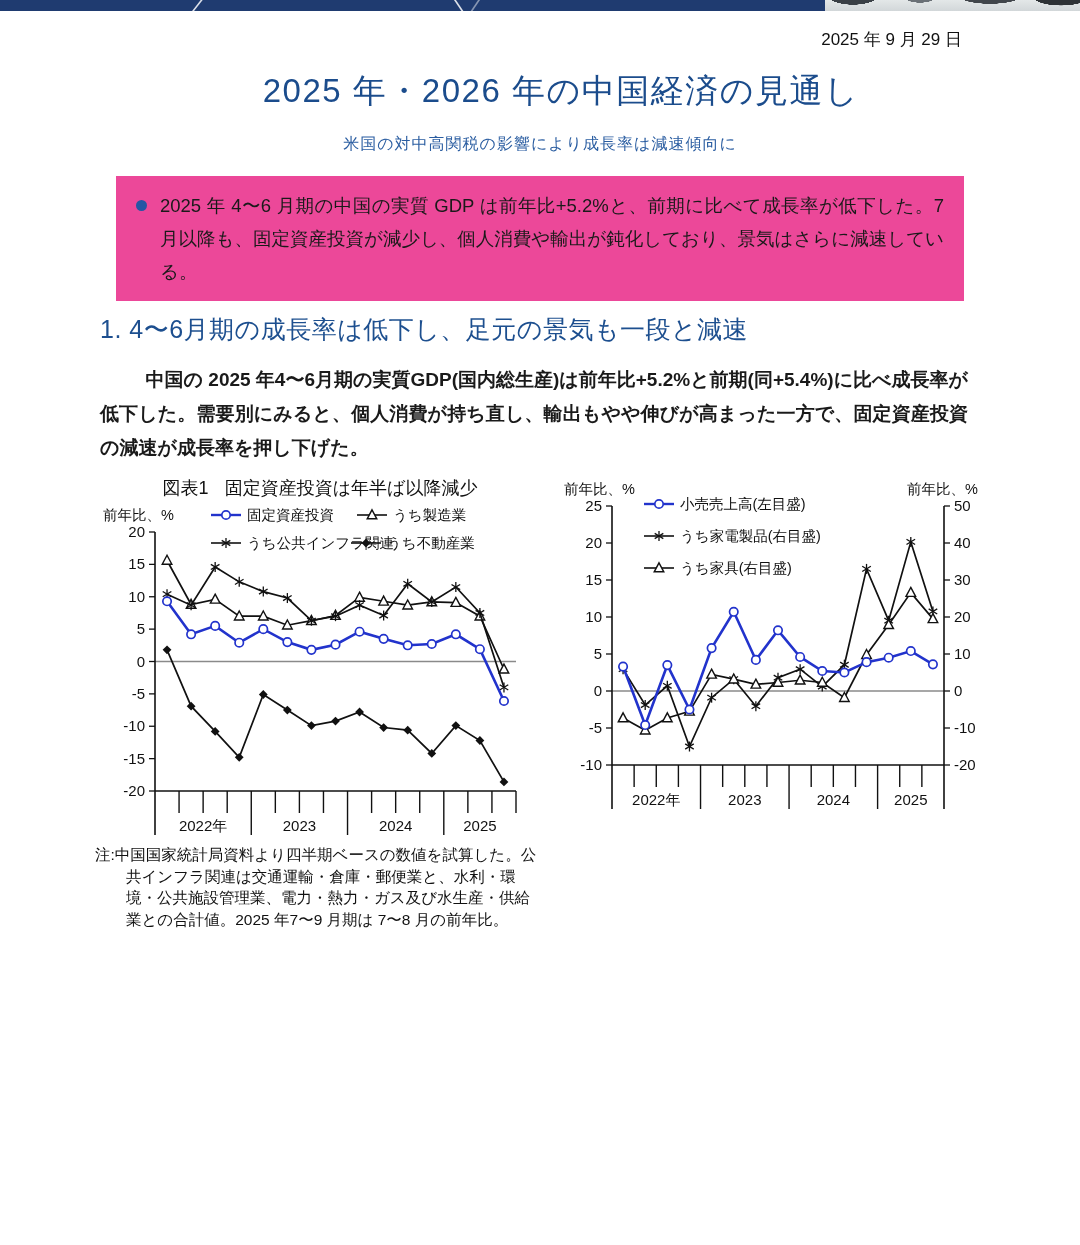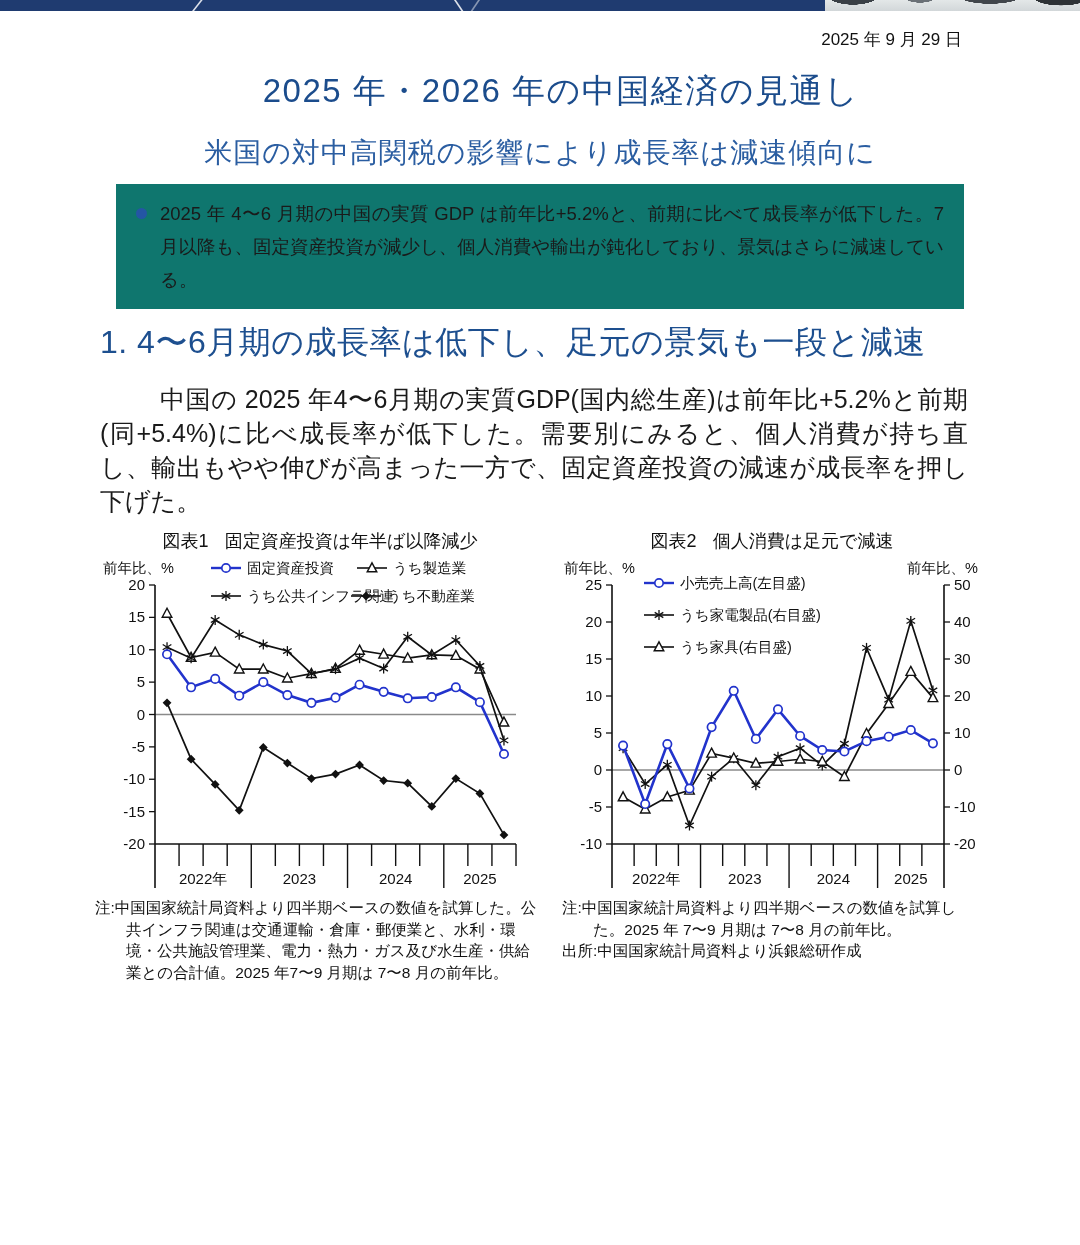--- a/index.html
+++ b/index.html
@@ -17,30 +17,30 @@
       radial-gradient(ellipse 42px 16px at 28px -5px,#3a4046 0 60%,rgba(0,0,0,0) 61%),
       radial-gradient(ellipse 30px 12px at 95px -4px,#6a7076 0 55%,rgba(0,0,0,0) 56%),
       radial-gradient(ellipse 55px 15px at 165px -5px,#41464b 0 58%,rgba(0,0,0,0) 59%),
       radial-gradient(ellipse 45px 14px at 236px -3px,#2e3236 0 60%,rgba(0,0,0,0) 61%),
       linear-gradient(#e3e7e8,#d2d7d9);}
 
   .date{margin:17px 118px 0 0;text-align:right;font-size:17px;color:#111;}
 
   .title{margin:18px 0 0;text-align:center;font-size:33px;font-weight:400;
          color:#1b4c8c;letter-spacing:1.5px;padding-left:42px;}
-  .subtitle{margin:20px 0 0;text-align:center;font-size:28px;color:#2a5da1;letter-spacing:1px;}
-
-  .summary-box{margin:12px auto 0;width:808px;background:#0f766e;padding:13px 20px;}
+  .subtitle{margin:20px 0 0;text-align:center;font-size:16px;color:#2a5da1;letter-spacing:1px;}
+
+  .summary-box{margin:21px auto 0;width:808px;background:#ec4899;padding:13px 20px;}
   .bullet-item{display:flex;gap:13px;font-size:18.5px;line-height:33px;}
   .bullet-item + .bullet-item{margin-top:14px;}
   .dot{flex:none;width:11px;height:11px;border-radius:50%;background:#2456a4;margin-top:11px;}
   .bullet-text{flex:1;text-align:justify;}
 
-  .section-heading{margin:12px 100px 0;font-size:32px;font-weight:500;color:#1d4f8f;letter-spacing:.5px;}
-  .body-para{margin:17px 112px 0 100px;font-size:25px;line-height:34px;text-align:justify;text-indent:2.4em;}
+  .section-heading{margin:12px 100px 0;font-size:25px;font-weight:500;color:#1d4f8f;letter-spacing:.5px;}
+  .body-para{margin:17px 112px 0 100px;font-size:19px;line-height:34px;text-align:justify;text-indent:2.4em;font-weight:bold;}
 
   .charts-row{display:flex;margin:11px 0 0 95px;gap:17px;}
   figure{margin:0;}
   .fig1{width:450px;}
   .fig2{width:420px;}
   .chart-title{text-align:center;font-size:18px;color:#111;height:26px;}
   .chart-title .t2{margin-left:0.9em;}
   .chart-canvas{line-height:0;}
   .note{font-size:15.5px;line-height:21.5px;color:#111;margin-top:4px;}
   .hang{padding-left:2em;text-indent:-2em;}
@@ -230,23 +230,20 @@
             <path d="M 271 36.6 L 275.4 41 L 271 45.4 L 266.6 41 Z" fill="#111"></path>
             <text x="292" y="46" font-size="14.5" fill="#111" text-anchor="start">うち不動産業</text>
           </svg></div>
       <div class="note">
         <div class="hang">注:中国国家統計局資料より四半期ベースの数値を試算した。公共インフラ関連は交通運輸・倉庫・郵便業と、水利・環境・公共施設管理業、電力・熱力・ガス及び水生産・供給業との合計値。2025 年7〜9 月期は 7〜8 月の前年比。</div>
 
       </div>
     </figure>
 
     <figure class="fig2">
-      <div class="chart-title">
-        <span>図表2</span><span class="t2">個人消費は足元で減速</span>
-      </div>
       <div class="chart-canvas" id="chart2"><svg viewBox="0 0 420 338" width="420" height="338">
             <line x1="50" y1="215" x2="382" y2="215" stroke="#8a8a8a" stroke-width="1.3"></line>
             <polyline points="61.06666666666666,193.17000000000002 83.2,229.06 105.33333333333334,209.82 127.46666666666667,270.5 149.6,221.66 171.73333333333335,203.16000000000003 193.86666666666667,230.17000000000002 216,201.68 238.13333333333333,193.17000000000002 260.26666666666665,210.56 282.4,188.73 304.5333333333333,92.9 326.6666666666667,144.7 348.8,65.88999999999999 370.93333333333334,135.45" fill="none" stroke="#111111" stroke-width="1.7"></polyline>
             <line x1="61.06666666666666" y1="188.17000000000002" x2="61.06666666666666" y2="198.17000000000002" stroke="#111" stroke-width="1.3"></line>
             <line x1="56.766666666666666" y1="190.57000000000002" x2="65.36666666666666" y2="195.77" stroke="#111" stroke-width="1.3"></line>
             <line x1="56.766666666666666" y1="195.77" x2="65.36666666666666" y2="190.57000000000002" stroke="#111" stroke-width="1.3"></line>
             <line x1="83.2" y1="224.06" x2="83.2" y2="234.06" stroke="#111" stroke-width="1.3"></line>
             <line x1="78.9" y1="226.46" x2="87.5" y2="231.66" stroke="#111" stroke-width="1.3"></line>
             <line x1="78.9" y1="231.66" x2="87.5" y2="226.46" stroke="#111" stroke-width="1.3"></line>
             <line x1="105.33333333333334" y1="204.82" x2="105.33333333333334" y2="214.82" stroke="#111" stroke-width="1.3"></line>
@@ -380,20 +377,16 @@
             <text x="118" y="33" font-size="14.5" fill="#111" text-anchor="start">小売売上高(左目盛)</text>
             <line x1="82" y1="60" x2="112" y2="60" stroke="#111111" stroke-width="1.6"></line>
             <line x1="97" y1="55" x2="97" y2="65" stroke="#111" stroke-width="1.3"></line>
             <line x1="92.7" y1="57.4" x2="101.3" y2="62.6" stroke="#111" stroke-width="1.3"></line>
             <line x1="92.7" y1="62.6" x2="101.3" y2="57.4" stroke="#111" stroke-width="1.3"></line>
             <text x="118" y="65" font-size="14.5" fill="#111" text-anchor="start">うち家電製品(右目盛)</text>
             <line x1="82" y1="92" x2="112" y2="92" stroke="#111111" stroke-width="1.6"></line>
             <path d="M 97 86.8 L 101.8 95.8 L 92.2 95.8 Z" fill="#fff" stroke="#111" stroke-width="1.4"></path>
             <text x="118" y="97" font-size="14.5" fill="#111" text-anchor="start">うち家具(右目盛)</text>
           </svg></div>
-      <div class="note">
-        <div class="hang">注:中国国家統計局資料より四半期ベースの数値を試算した。2025 年 7〜9 月期は 7〜8 月の前年比。</div>
-        <div>出所:中国国家統計局資料より浜銀総研作成</div>
-      </div>
     </figure>
 
   </div>
 </div>
 
 </body></html>

